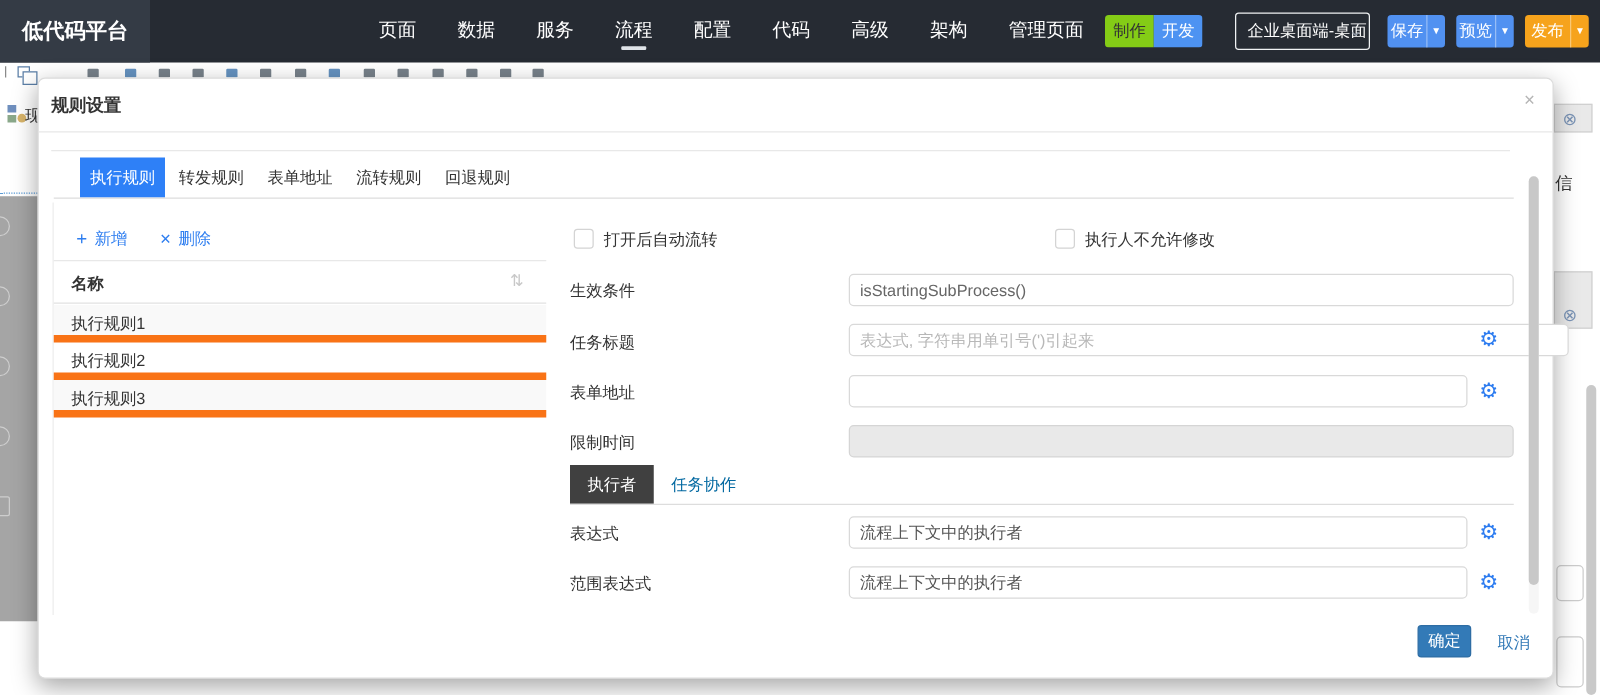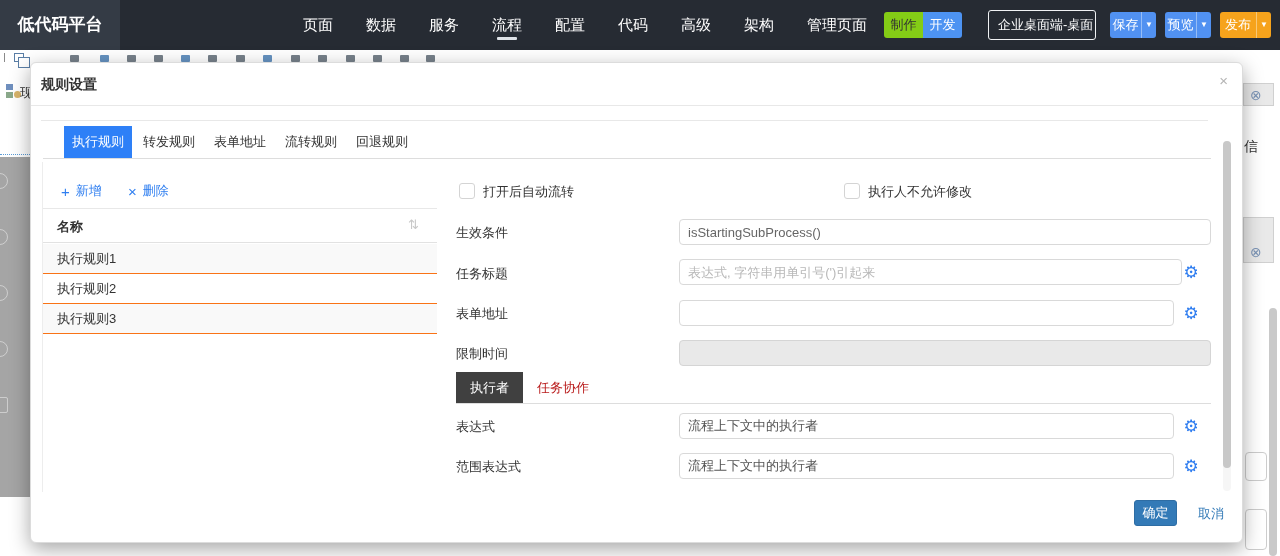--- a/index.html
+++ b/index.html
@@ -62,37 +62,37 @@
   .m-left-hairline { position:absolute; left:11px; top:99px; width:1px; height:330px; background:#ededed; }
 
   
   .lp-toolbar-item { position:absolute; top:118px; height:20px; display:flex; align-items:center;
     color:#2e7ef0; font-size:13px; cursor:pointer; }
   .lp-toolbar-item .ic { margin-right:6px; font-size:15px; }
   .lp-toolbar-border { position:absolute; left:12px; top:145px; width:394px; height:1px; background:#e8e8e8; }
   .lp-header { position:absolute; left:12px; top:146px; width:394px; height:34px; border-bottom:1px solid #e2e2e2; }
   .lp-header .txt { position:absolute; left:14px; top:9px; font-size:13px; font-weight:700; color:#333; }
   .lp-header .sort { position:absolute; right:18px; top:8px; font-size:13px; color:#c8c8c8; cursor:pointer; }
-  .lp-row { position:absolute; left:12px; width:394px; height:30px; border-bottom:1px solid #f97316;
+  .lp-row { position:absolute; left:12px; width:394px; height:30px; border-bottom:6px solid #f97316;
     font-size:13px; color:#333; line-height:30px; padding-left:14px; cursor:pointer; }
   .lp-row.odd { background:#f9f9f9; }
 
   
   .checkbox { position:absolute; top:120px; width:16px; height:16px; background:#fff;
     border:1px solid #d4d4d4; border-radius:3px; cursor:pointer; }
   .cb-label { position:absolute; top:120px; font-size:13px; color:#333; line-height:17px; }
   .f-label { position:absolute; left:425px; font-size:13px; color:#333; }
   .f-input { position:absolute; left:648px; height:26px; border:1px solid #d9d9d9; border-radius:4px;
     font-size:13px; color:#666; padding:0 8px; outline:none; background:#fff;
     font-family:"Liberation Sans","DejaVu Sans",sans-serif; }
   .f-input::placeholder { color:#b8b8b8; }
   .f-input:disabled { background:#e9e9e9; border-color:#d5d5d5; }
   .gear { position:absolute; left:1150px; width:20px; text-align:center; color:#2d7cf0; font-size:17px; cursor:pointer; }
   .e-tabs { position:absolute; left:425px; top:309px; height:31px; display:flex; }
-  .e-tab { height:31px; line-height:31px; text-align:center; font-size:13px; color:#b91c1c; padding:0 14px; cursor:pointer; }
+  .e-tab { height:31px; line-height:31px; text-align:center; font-size:13px; color:#0369a1; padding:0 14px; cursor:pointer; }
   .e-tab.active { background:#404040; color:#fff; }
   .e-tabs-border { position:absolute; left:425px; top:340px; width:755px; height:1px; background:#ddd; }
 
   
   .m-scroll-track { position:absolute; left:1192px; top:78px; width:8px; height:350px; background:#f6f6f6; border-radius:4px; }
   .m-scroll-thumb { position:absolute; left:1192px; top:78px; width:8px; height:327px; background:#c8c8c8; border-radius:4px; cursor:pointer; }
 
   
   .ok-btn { position:absolute; left:1103px; top:437px; width:43px; height:26px; background:#337ab7;
     border:1px solid #2e6da4; border-radius:3px; color:#fff; font-size:13px; line-height:24px; text-align:center; cursor:pointer; }
@@ -225,21 +225,21 @@
 
     <div class="checkbox" style="left:428px;"></div>
     <div class="cb-label" style="left:452px;">打开后自动流转</div>
     <div class="checkbox" style="left:813px;"></div>
     <div class="cb-label" style="left:837px;">执行人不允许修改</div>
 
     <div class="f-label" style="top:161px;">生效条件</div>
     <input class="f-input" style="top: 156px; width: 532px;" value="isStartingSubProcess()">
 
     <div class="f-label" style="top:202px;">任务标题</div>
-    <input class="f-input" style="top: 196px; width: 503px;" placeholder="表达式, 字符串用单引号(')引起来">
+    <input class="f-input" style="top: 196px; width: 576px;" placeholder="表达式, 字符串用单引号(')引起来">
     <div class="gear" style="top:199px;">⚙</div>
 
     <div class="f-label" style="top:242px;">表单地址</div>
     <input class="f-input" style="top: 237px; width: 495px;">
     <div class="gear" style="top:240px;">⚙</div>
 
     <div class="f-label" style="top:282px;">限制时间</div>
     <input class="f-input" style="top: 277px; width: 532px;" disabled="">
 
     <div class="e-tabs">

